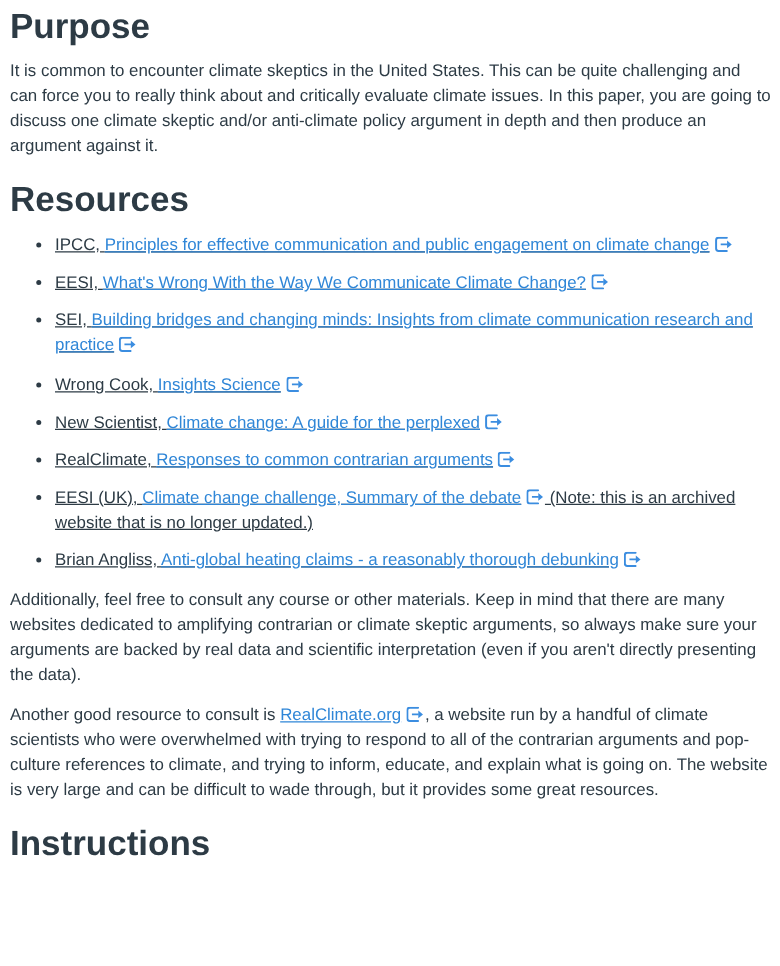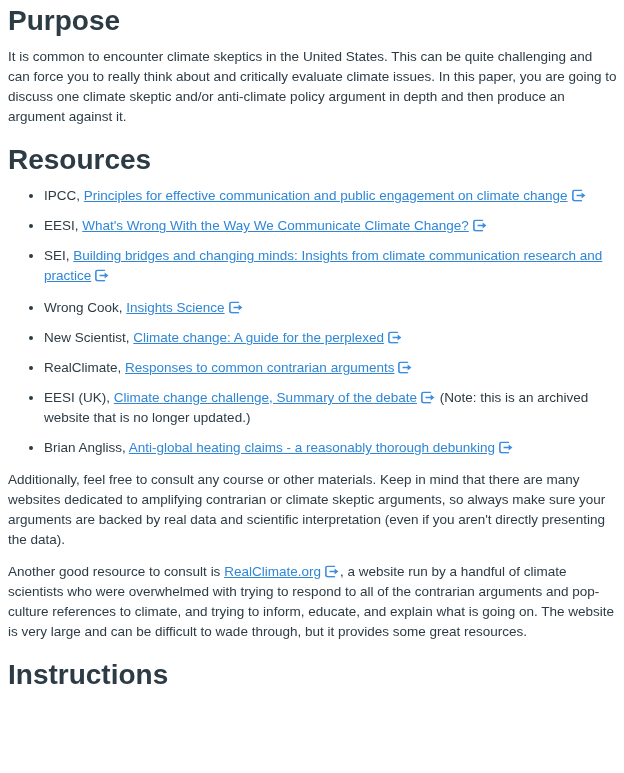--- a/index.html
+++ b/index.html
@@ -14,21 +14,21 @@
   .content { padding: 5px 7px 8px 8px; }
   h2 {
     font-size: 28px;
     line-height: 27px;
     font-weight: 700;
     color: #2D3B45;
     margin: 19px 0 13px 0;
   }
   .content h2:first-child { margin-top: 2px; }
   p { margin: 0 0 12px 0; }
-  ul, ol { margin: 0 0 12px 0; padding-left: 36px; }
+  ul, ol { margin: 0 0 12px 0; padding-left: 36px; text-decoration: underline; }
   li { margin-bottom: 10px; }
   a.lnk {
     color: #2F86D7;
     text-decoration: underline;
     cursor: pointer;
   }
   .ext {
     color: #3B8DE0;
     margin-left: 4px;
     margin-right: 1px;

